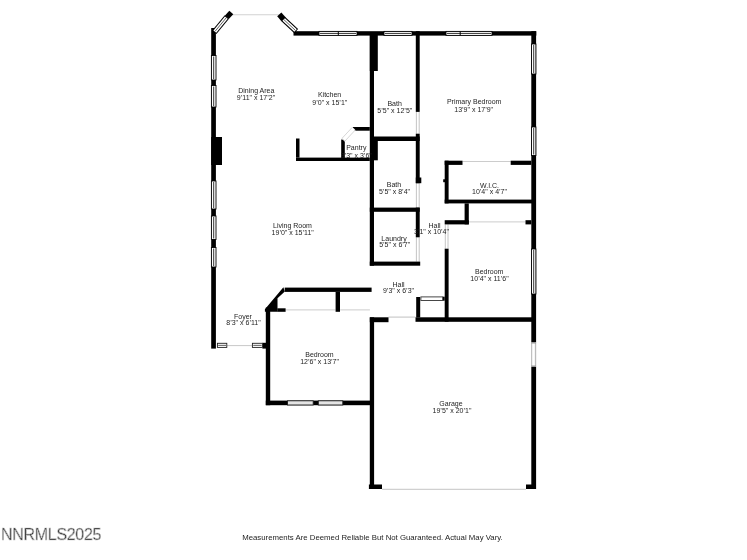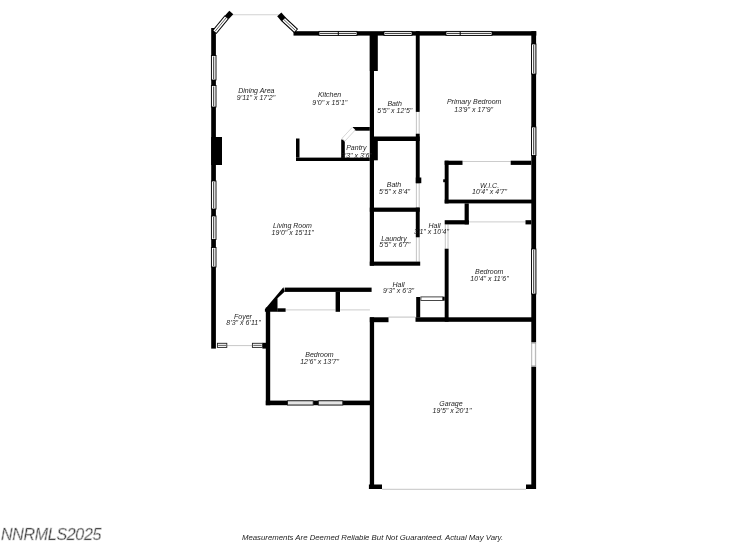--- a/index.html
+++ b/index.html
@@ -1,16 +1,16 @@
 <!DOCTYPE html>
 <html><head>
 <meta charset="utf-8">
 <style>
   html,body{margin:0;padding:0;background:#fff;}
-  .page{position:relative;width:747px;height:560px;background:#ffffff;overflow:hidden;font-style:italic;}
+  .page{position:relative;width:747px;height:560px;background:#ffffff;overflow:hidden;}
   svg{display:block;}
   text{font-family:"Liberation Sans",sans-serif;fill:#1d1d1d;}
 </style>
 </head>
 <body>
 <div class="page">
 <svg width="747" height="560" viewBox="0 0 747 560">
 
 <rect x="0" y="0" width="747" height="560" fill="#ffffff"></rect>
 

